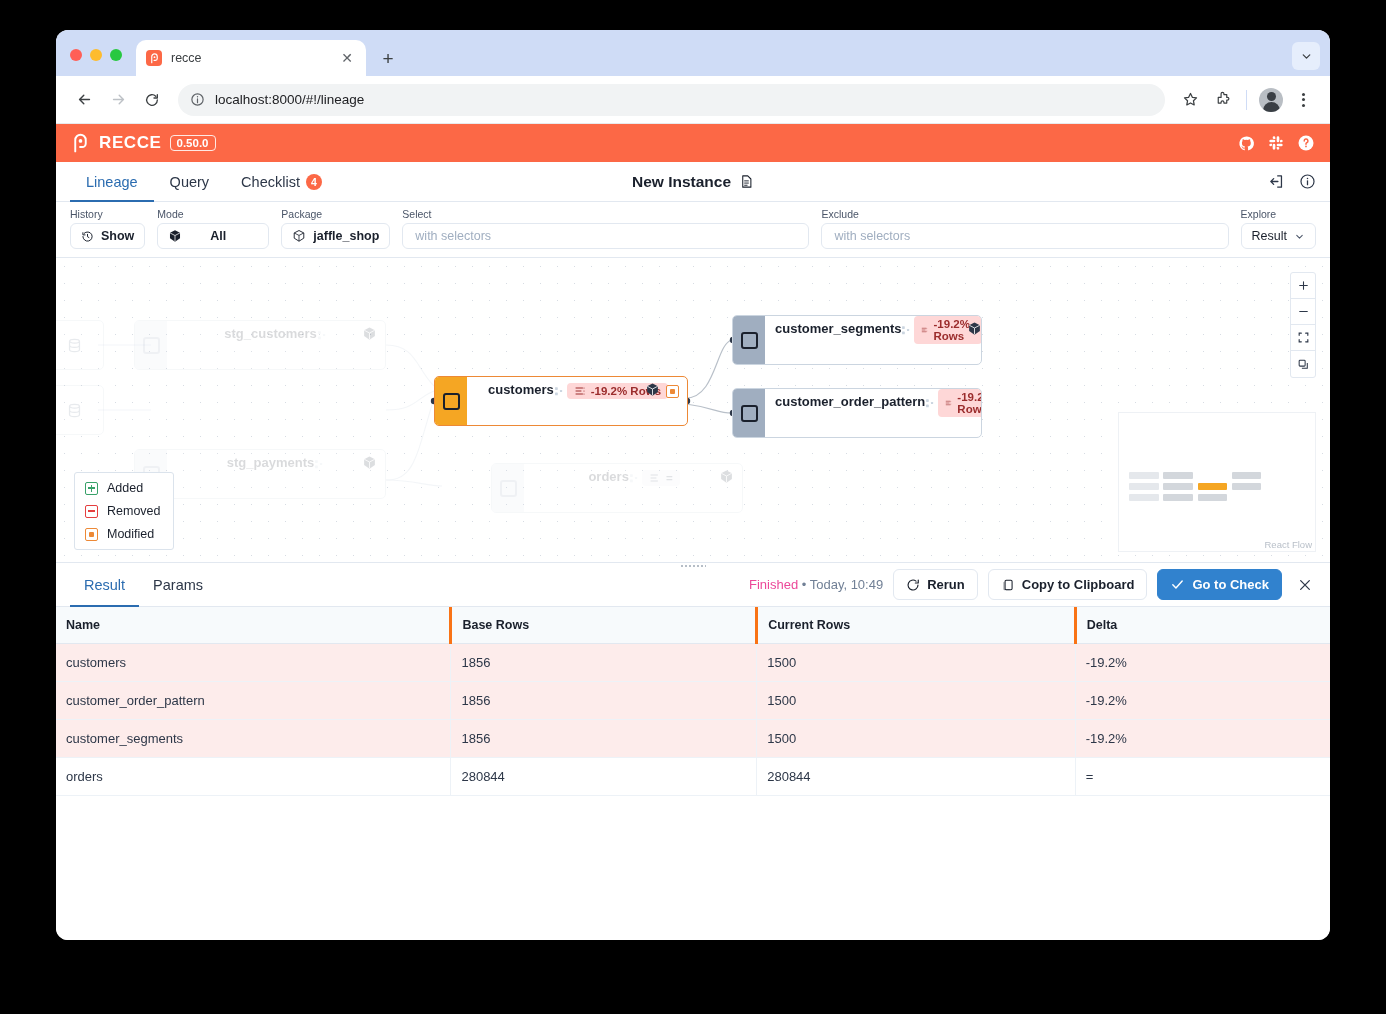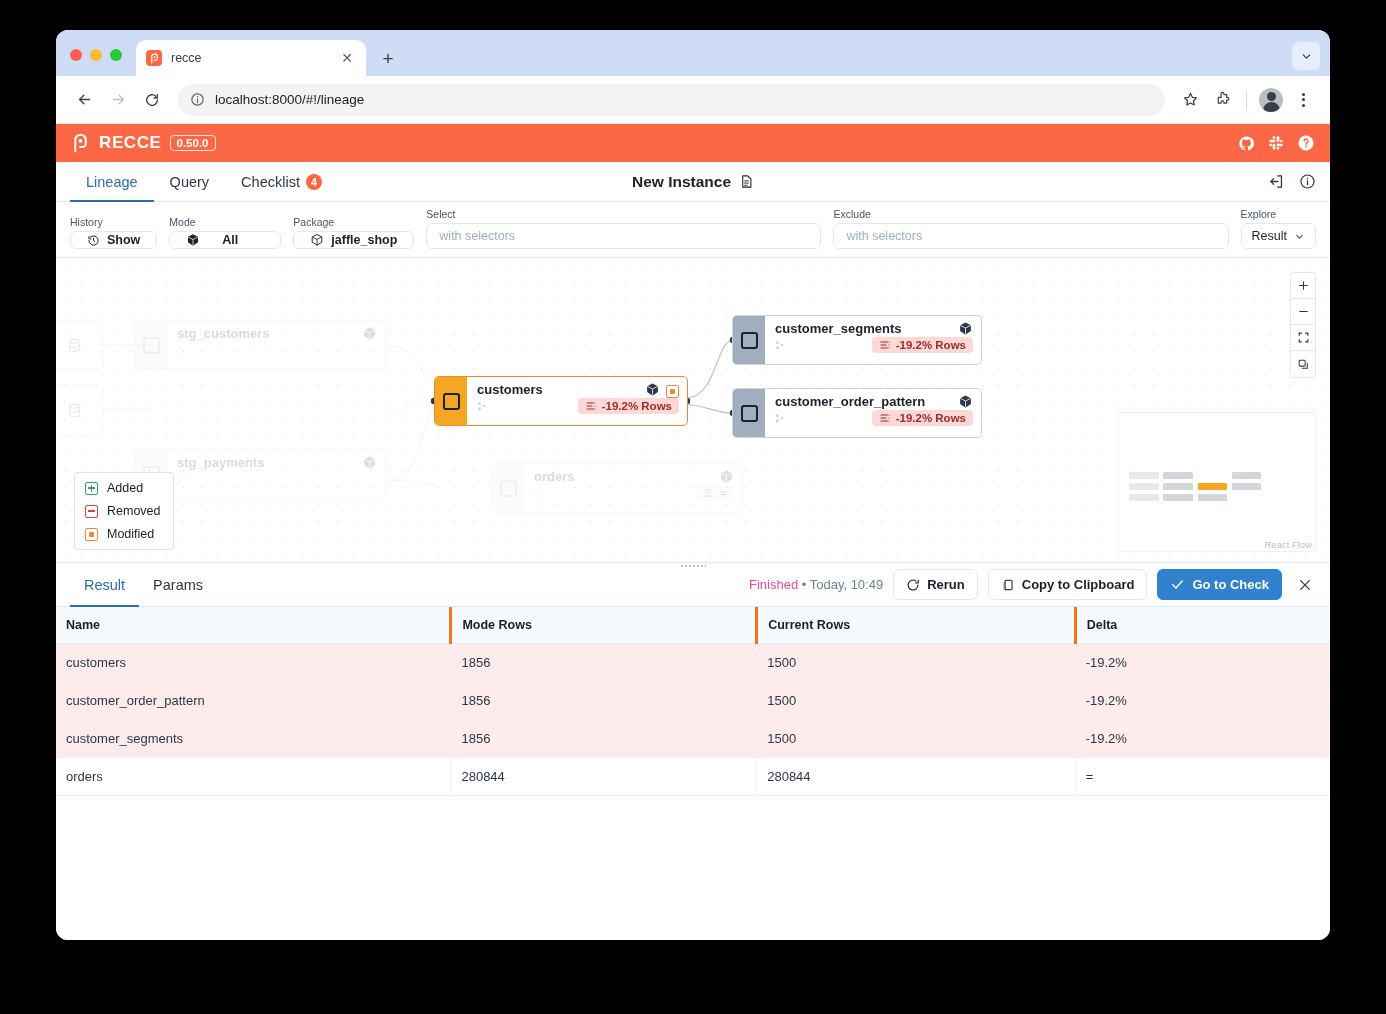--- a/index.html
+++ b/index.html
@@ -170,23 +170,23 @@
   
   .controls-row {
     flex: none; border-bottom: 1px solid #e2e8f0;
     padding: 6px 14px 8px 14px;
     display: flex; align-items: flex-end; gap: 12px;
     background: #fff;
   }
   .ctl { display: flex; flex-direction: column; gap: 3px; }
   .ctl-label { font-size: 10.5px; color: #4a5568; }
   .ctl-box {
-    height: 18px; border: 1px solid #e2e8f0; border-radius: 6px;
+    height: 26px; border: 1px solid #e2e8f0; border-radius: 6px;
     display: flex; align-items: center; gap: 7px;
-    padding: 0 16px;
+    padding: 0 10px;
     font-size: 12.5px; font-weight: bold; color: #1a202c;
     background: #fff; white-space: nowrap;
   }
   .ctl-box.mode { min-width: 112px; justify-content: space-between; }
   .ctl-input {
     height: 26px; border: 1px solid #e2e8f0; border-radius: 6px;
     display: flex; align-items: center; padding: 0 12px;
     font-size: 12.5px; color: #a0aec0; background: #fff;
   }
   .ctl.select { flex: 1 1 0; min-width: 0; }
@@ -222,21 +222,21 @@
   .node .nstrip {
     width: 32px; background: #a0aec0;
     display: flex; align-items: center; justify-content: center;
     flex: none;
   }
   .node .nstrip .sq {
     width: 17px; height: 17px; border: 2px solid #1a202c; border-radius: 3px;
   }
   .node .nbody {
     flex: 1; position: relative; padding: 5px 8px 4px 10px;
-    display: flex; flex-direction: column; justify-content: flex-start;
+    display: flex; flex-direction: row; justify-content: center;
   }
   .node .nname { font-size: 13px; color: #1a202c; font-weight: bold; white-space: nowrap; }
   .node .nrow2 { display: flex; align-items: center; justify-content: space-between; height: 18px; }
   .node .topright { position: absolute; right: 8px; top: 5px; display: flex; align-items: center; gap: 6px; }
   .pill {
     display: inline-flex; align-items: center; gap: 5px;
     background: #fed7d7; color: #9b2c2c;
     border-radius: 4px; padding: 2px 7px;
     font-size: 11.5px; font-weight: bold;
   }
@@ -911,21 +911,21 @@
         <table class="results">
           <colgroup>
               <col style="width:31%">
               <col style="width:24%">
               <col style="width:25%">
               <col style="width:20%">
             </colgroup>
           <thead>
             <tr>
               <th>Name</th>
-              <th>Mode Rows</th>
+              <th>Base Rows</th>
               <th>Current Rows</th>
               <th>Delta</th>
             </tr>
           </thead>
           <tbody>
             <tr class="changed">
               <td>customers</td>
               <td>1856</td>
               <td>1500</td>
               <td>-19.2%</td>

